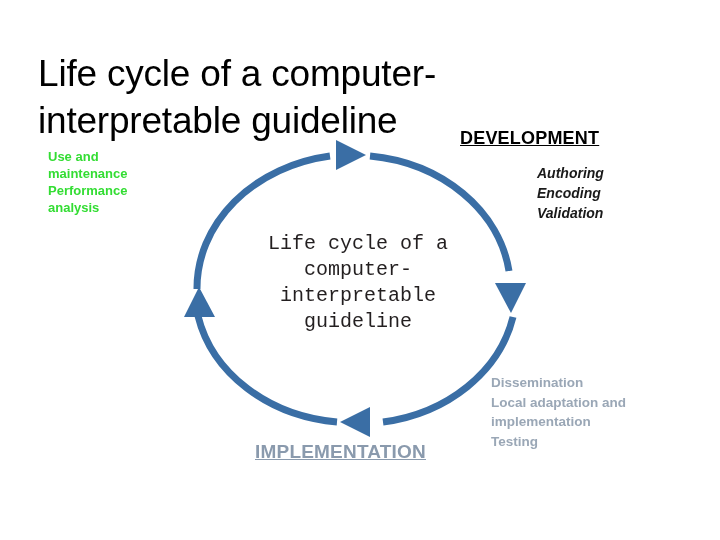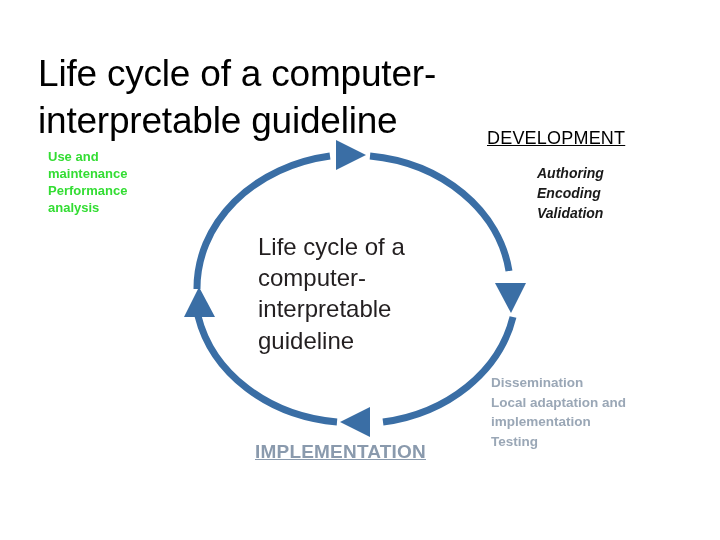--- a/index.html
+++ b/index.html
@@ -49,22 +49,23 @@
     width: 375px;
     height: 305px;
   }
 
   
   #center-label {
     position: absolute;
     left: 258px;
     top: 231px;
     width: 200px;
-    font-family: Liberation Sans, sans-serif;
-    font-size: 24px;
+    text-align: center;
+    font-family: Liberation Mono, monospace;
+    font-size: 20px;
     line-height: 1.3;
     color: #231f20;
     white-space: pre-line;
   }
 
   
   #use-block {
     position: absolute;
     left: 48px;
     top: 140px;
@@ -89,25 +90,24 @@
     white-space: pre-line;
   }
 
   
   #development-heading {
     position: absolute;
     left: 460px;
     top: 128px;
     font-family: "Liberation Sans", sans-serif;
     font-size: 18px;
-    font-weight: normal;
+    font-weight: bold;
     color: #000000;
     text-decoration: underline;
     letter-spacing: 0.2px;
-    margin-left: 27px;
   }
   #development-body {
     position: absolute;
     left: 537px;
     top: 164px;
     font-family: "Liberation Sans", sans-serif;
     font-size: 14px;
     font-weight: bold;
     font-style: italic;
     color: #1a1a1a;

